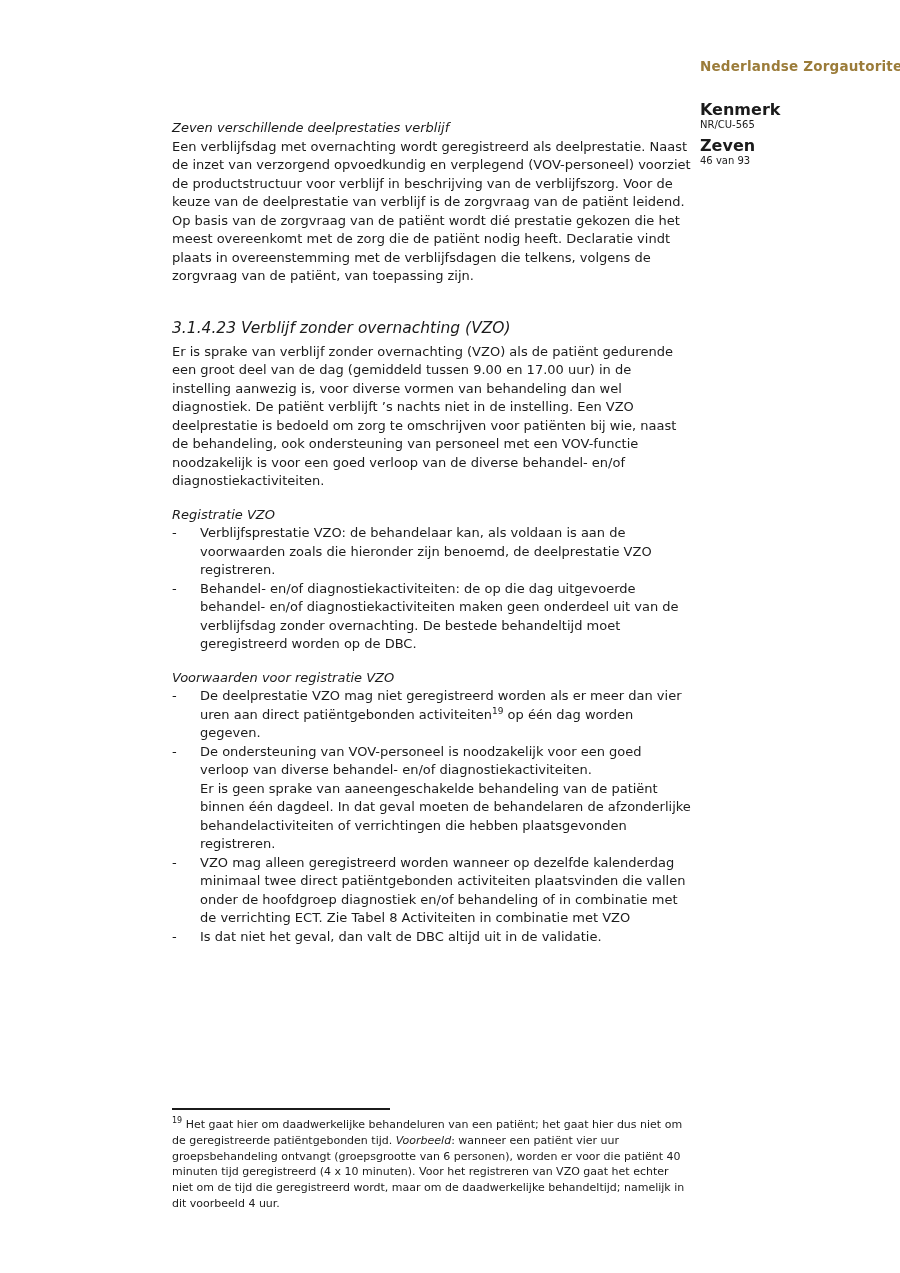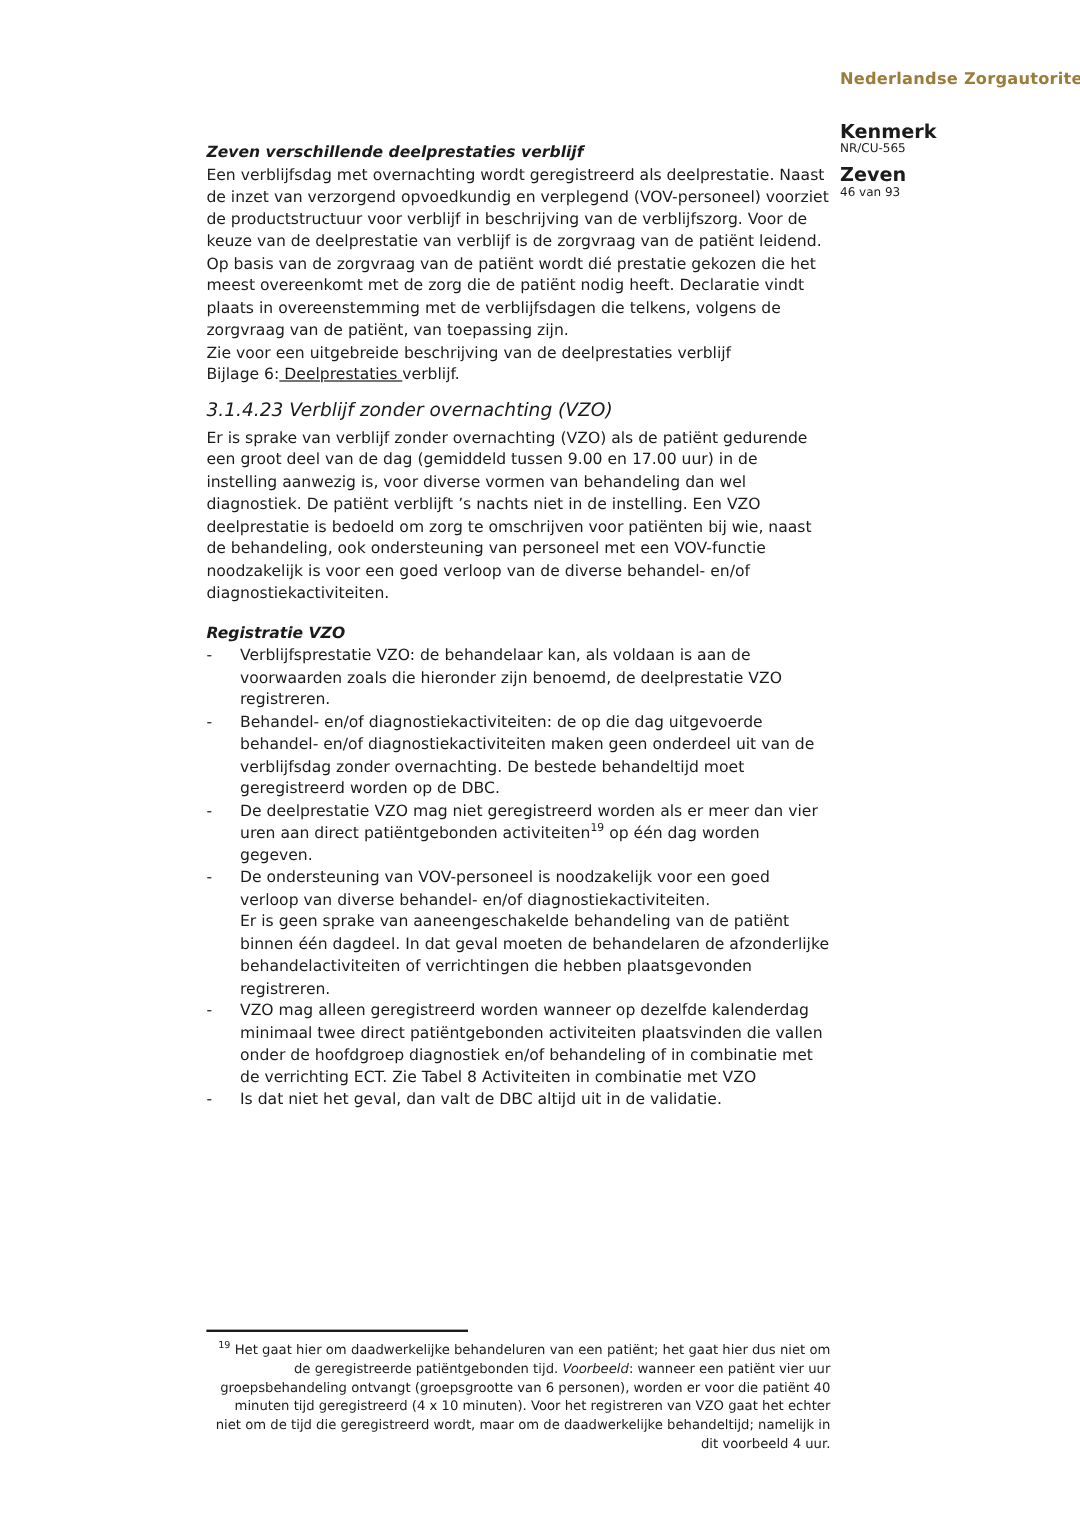--- a/index.html
+++ b/index.html
@@ -49,31 +49,31 @@
     position: absolute;
     left: 172px;
     top: 104px;
     width: 520px;
     font-size: 13px;
     line-height: 18.5px;
   }
   .content p { margin: 0; }
   .subheading {
     font-style: italic;
-    font-weight: bold;
+    font-weight: normal;
     font-size: 13px;
     line-height: 18.5px;
     margin: 15px 0 0 0;
   }
   .section-heading {
     font-style: italic;
     font-weight: normal;
     font-size: 15.5px;
     line-height: 23px;
-    margin: 8px 0 3px 0;
+    margin: 31px 0 3px 0;
   }
   .bullet {
     display: flex;
   }
   .bullet .marker {
     flex: 0 0 28px;
     width: 28px;
   }
   .bullet .bullet-text {
     flex: 1;
@@ -96,21 +96,20 @@
     width: 218px;
     border-top: 2px solid #1b1b1b;
   }
   .footnote {
     position: absolute;
     left: 172px;
     top: 1117px;
     width: 520px;
     font-size: 11px;
     line-height: 15.8px;
-    text-align: right;
   }
   .footnote sup {
     font-size: 8px;
     line-height: 0;
     vertical-align: super;
   }
   .footnote i { font-style: italic; }
 </style>
 </head>
 <body>
@@ -124,35 +123,35 @@
     <div class="meta-value">NR/CU-565</div>
     <div class="meta-label">Zeven</div>
     <div class="meta-value">46 van 93</div>
   </div>
 
   <div class="content">
 
 
     <h3 class="subheading">Zeven verschillende deelprestaties verblijf</h3>
     <p>Een verblijfsdag met overnachting wordt geregistreerd als deelprestatie. Naast de inzet van verzorgend opvoedkundig en verplegend (VOV-personeel) voorziet de productstructuur voor verblijf in beschrijving van de verblijfszorg. Voor de keuze van de deelprestatie van verblijf is de zorgvraag van de patiënt leidend. Op basis van de zorgvraag van de patiënt wordt dié prestatie gekozen die het meest overeenkomt met de zorg die de patiënt nodig heeft. Declaratie vindt plaats in overeenstemming met de verblijfsdagen die telkens, volgens de zorgvraag van de patiënt, van toepassing zijn.</p>
-    <p><span>Zie voor een uitgebreide beschrijving van de deelprestaties verblijf</span><br><span>Bijlage 6:</span><a class="doc-link"> Deelprestaties </a><span>verblijf.</span></p>
 
     <h2 class="section-heading">3.1.4.23 Verblijf zonder overnachting (VZO)</h2>
     <p>Er is sprake van verblijf zonder overnachting (VZO) als de patiënt gedurende een groot deel van de dag (gemiddeld tussen 9.00 en 17.00 uur) in de instelling aanwezig is, voor diverse vormen van behandeling dan wel diagnostiek. De patiënt verblijft ’s nachts niet in de instelling. Een VZO deelprestatie is bedoeld om zorg te omschrijven voor patiënten bij wie, naast de behandeling, ook ondersteuning van personeel met een VOV-functie noodzakelijk is voor een goed verloop van de diverse behandel- en/of diagnostiekactiviteiten.</p>
 
     <h3 class="subheading">Registratie VZO</h3>
     <div class="bullet">
       <span class="marker">-</span>
       <span class="bullet-text">Verblijfsprestatie VZO: de behandelaar kan, als voldaan is aan de voorwaarden zoals die hieronder zijn benoemd, de deelprestatie VZO registreren.</span>
     </div>
     <div class="bullet">
       <span class="marker">-</span>
       <span class="bullet-text">Behandel- en/of diagnostiekactiviteiten: de op die dag uitgevoerde behandel- en/of diagnostiekactiviteiten maken geen onderdeel uit van de verblijfsdag zonder overnachting. De bestede behandeltijd moet geregistreerd worden op de DBC.</span>
     </div>
 
+    <h3 class="subheading">Voorwaarden voor registratie VZO</h3>
     <div class="bullet">
       <span class="marker">-</span>
       <span class="bullet-text"><span>De deelprestatie VZO mag niet geregistreerd worden als er meer dan vier uren aan direct patiëntgebonden activiteiten</span><sup class="fn-ref">19</sup><span> op één dag worden gegeven.</span></span>
     </div>
     <div class="bullet">
       <span class="marker">-</span>
       <span class="bullet-text"><span>De ondersteuning van VOV-personeel is noodzakelijk voor een goed verloop van diverse behandel- en/of diagnostiekactiviteiten.</span><br><span>Er is geen sprake van aaneengeschakelde behandeling van de patiënt binnen één dagdeel. In dat geval moeten de behandelaren de afzonderlijke behandelactiviteiten of verrichtingen die hebben plaatsgevonden registreren.</span></span>
     </div>
     <div class="bullet">
       <span class="marker">-</span>

